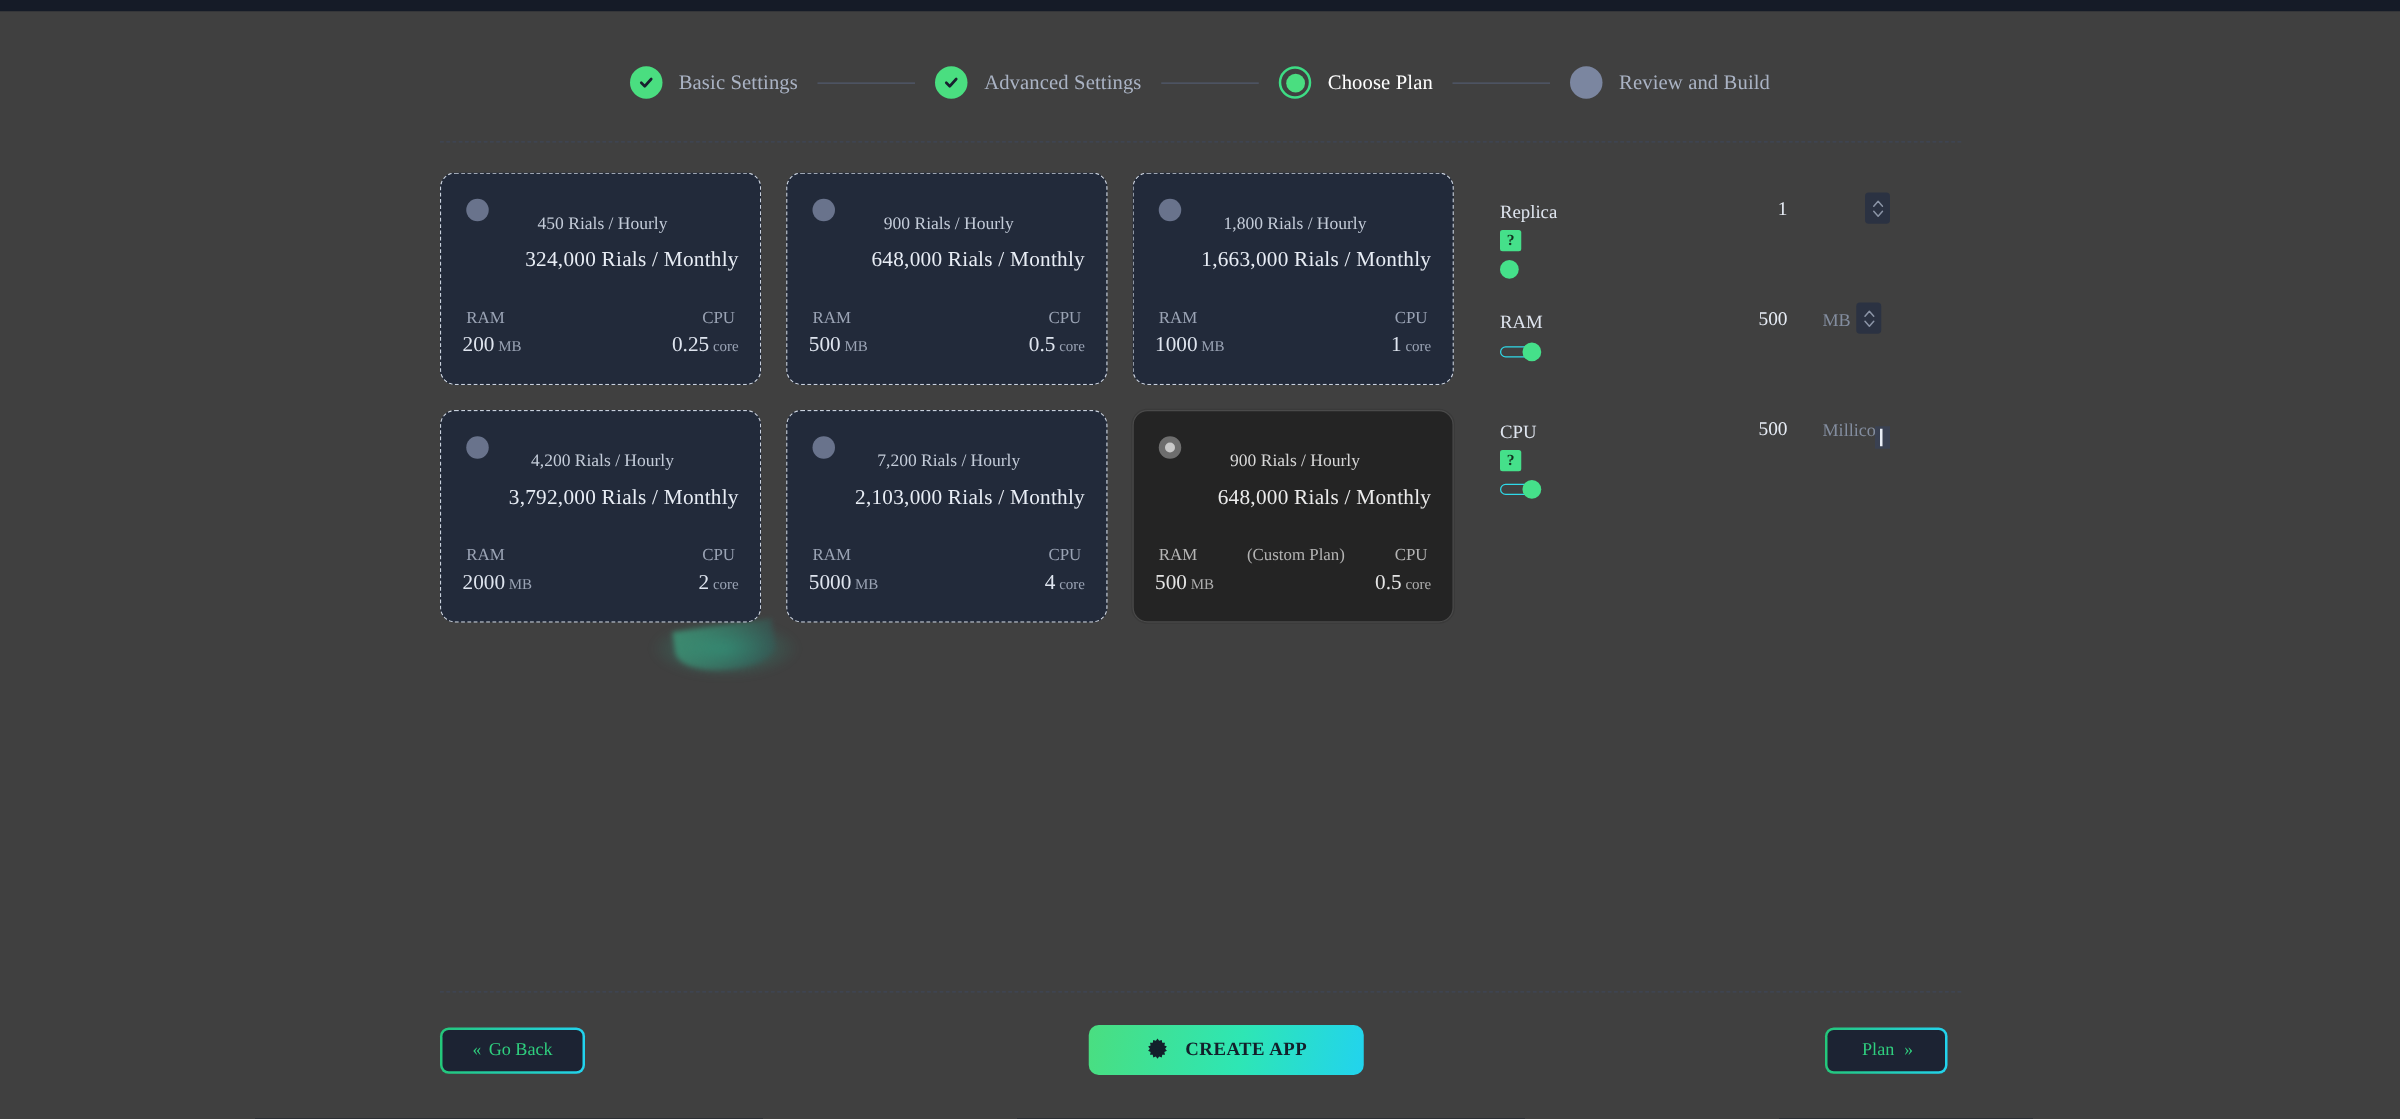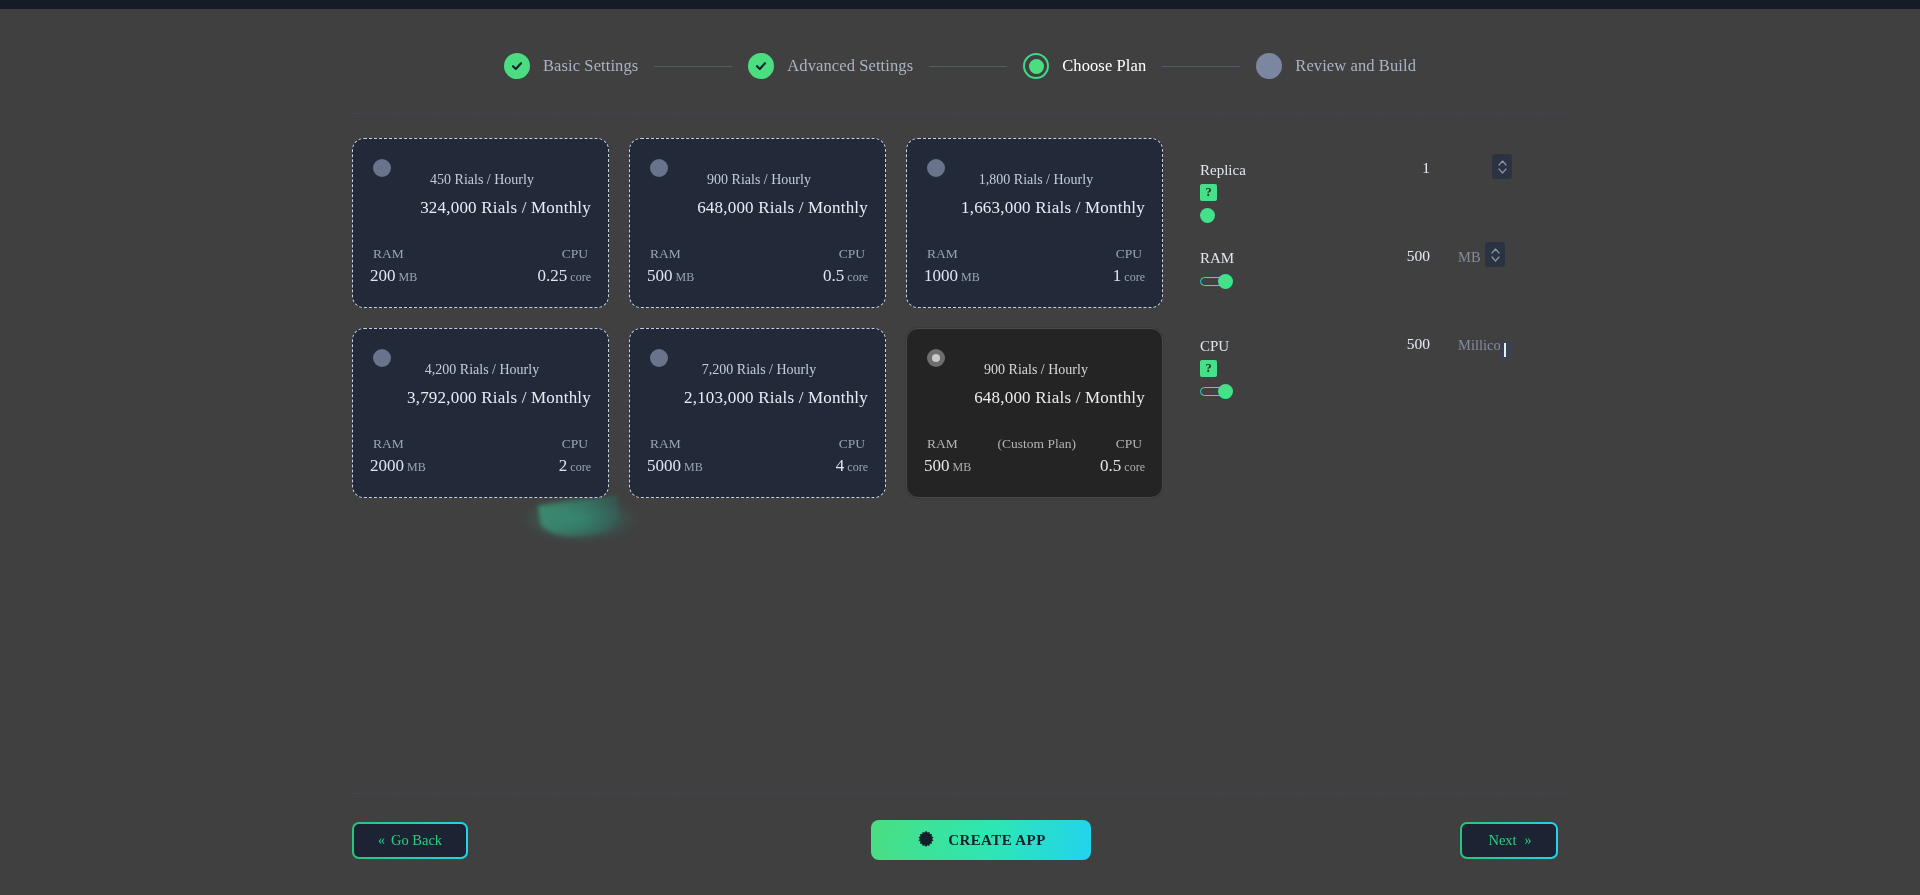--- a/index.html
+++ b/index.html
@@ -640,18 +640,18 @@
         </g>
         <circle cx="10" cy="8.9" r="4.6" fill="none" stroke="#13202b" stroke-width="1.6"></circle>
         <path d="M8.6 6.6 L12.2 8.9 L8.6 11.2 Z" fill="#13202b"></path>
       </svg>
     </span>
     <span class="label">CREATE APP</span>
   </div>
 
   <div class="btn-next">
     <div class="inner">
-      <span>Next</span>
+      <span>Plan</span>
       <span class="chev">»</span>
     </div>
   </div>
 
 </div>
 
 </body></html>

